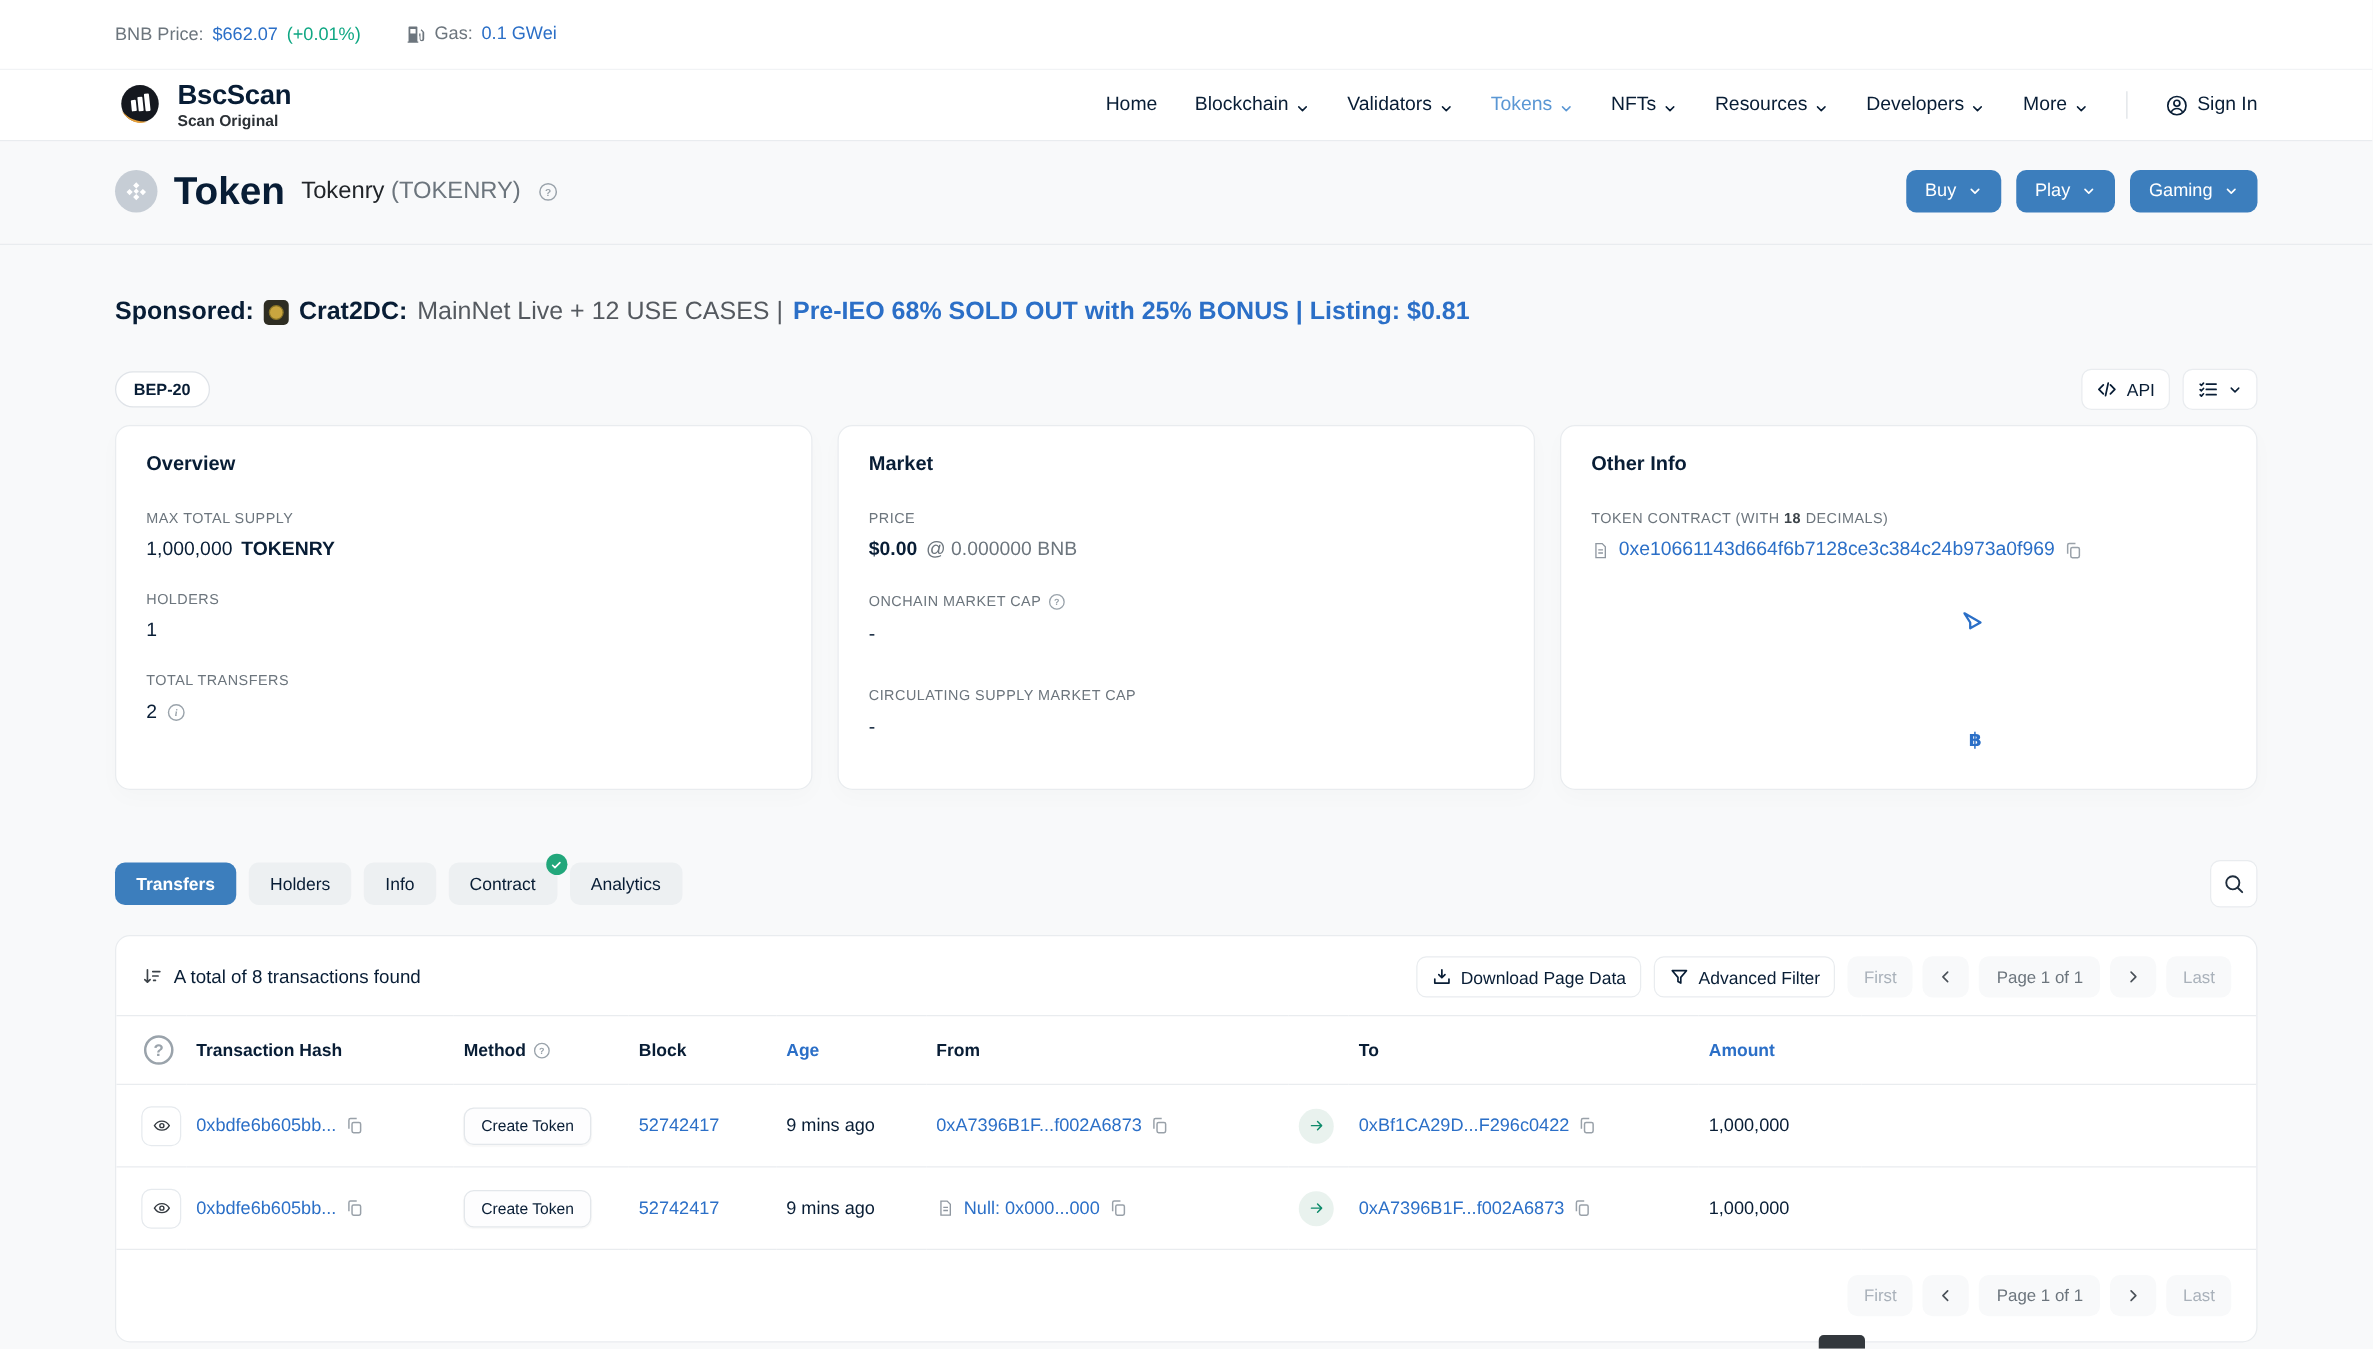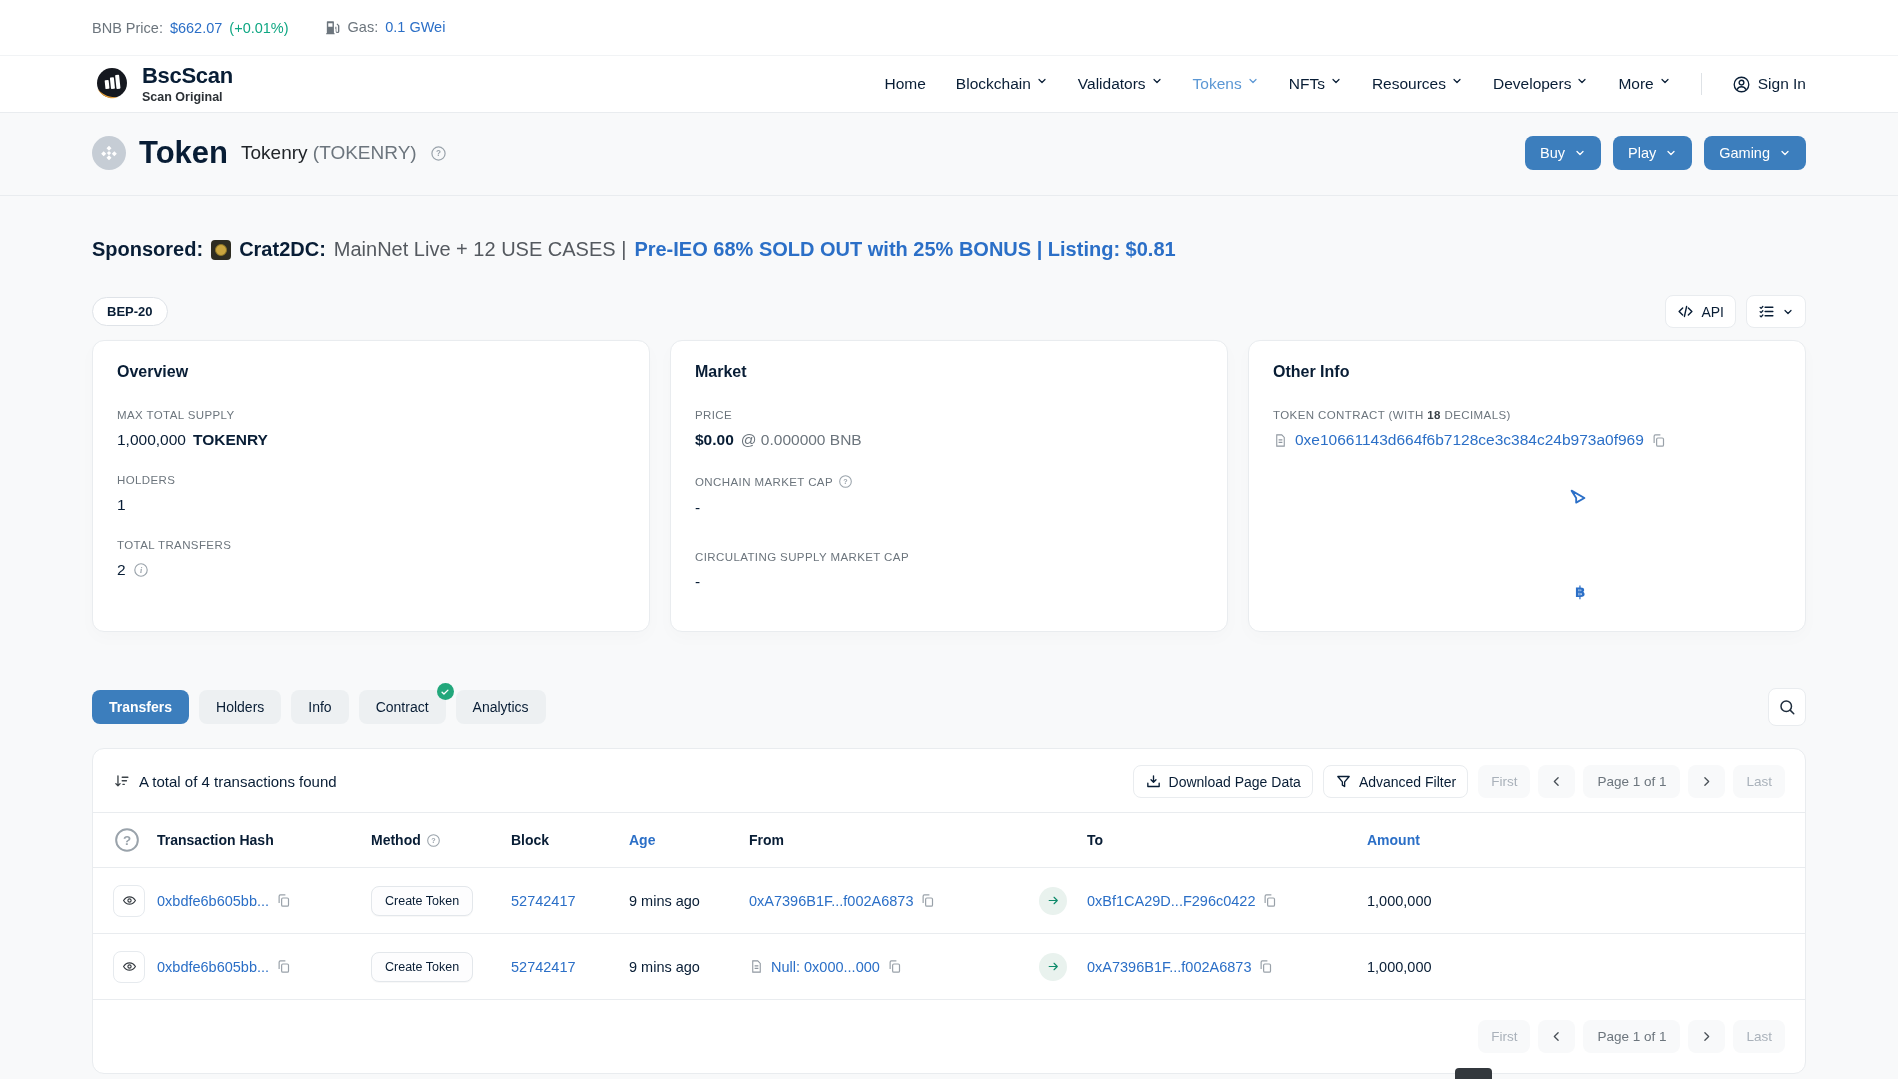--- a/index.html
+++ b/index.html
@@ -30,21 +30,21 @@
   .icon-btn44{width:44px;height:44px;border:1px solid var(--border);border-radius:10px;background:#fff;
     display:flex;align-items:center;justify-content:center;cursor:pointer;}
 
   
   .navbar{background:#fff;border-bottom:1px solid var(--border);}
   .nav-inner{height:56px;display:flex;align-items:center;justify-content:space-between;}
   .brand{display:flex;align-items:center;gap:10px;cursor:pointer;}
   .brand-name{font-size:22px;font-weight:bold;letter-spacing:-0.3px;line-height:1;}
   .brand-sub{font-size:12.5px;font-weight:bold;color:#2c3136;margin-top:3px;}
   .menu{display:flex;align-items:center;gap:30px;font-size:15.5px;}
-  .menu-item{display:flex;align-items:flex-start;gap:5px;cursor:pointer;color:var(--dark);}
+  .menu-item{display:flex;align-items:flex-end;gap:5px;cursor:pointer;color:var(--dark);}
   .menu-item.active{color:#5b97d4;}
   .chev{width:12px;height:12px;}
   .divider-v{width:1px;height:22px;background:#dee2e6;}
   .signin{display:flex;align-items:center;gap:7px;cursor:pointer;}
 
   
   .hero-row{margin-top:16px;display:flex;align-items:center;justify-content:space-between;height:48px;}
   .hero-left{display:flex;align-items:center;gap:13px;}
   .token-avatar{width:34px;height:34px;border-radius:50%;background:#c6cdd5;display:flex;align-items:center;justify-content:center;}
   .hero-title{font-size:31px;font-weight:bold;}
@@ -438,21 +438,21 @@
   </div>
 
   <div class="table-card">
     <div class="controls">
       <div class="summary">
         <span style="width:17px;height:17px;color:#3c4349;">
           <svg viewBox="0 0 24 24" fill="none" stroke="currentColor" stroke-width="1.9" stroke-linecap="round" stroke-linejoin="round">
               <path d="M7 4v14M7 18l-3-3M7 18l3-3M13 6h8M13 11h6M14 16h2"></path>
             </svg>
         </span>
-        <span>A total of 4 transactions found</span>
+        <span>A total of 8 transactions found</span>
       </div>
       <div class="controls-right">
         <span class="btn-white">
           <span style="width:17px;height:17px;">
             <svg viewBox="0 0 24 24" fill="none" stroke="currentColor" stroke-width="1.9" stroke-linecap="round" stroke-linejoin="round">
                 <path d="M12 4v8.5M8.5 9.5l3.5 3.5 3.5-3.5M4 14.5V19h16v-4.5"></path>
               </svg>
           </span>
           <span>Download Page Data</span>
         </span>

